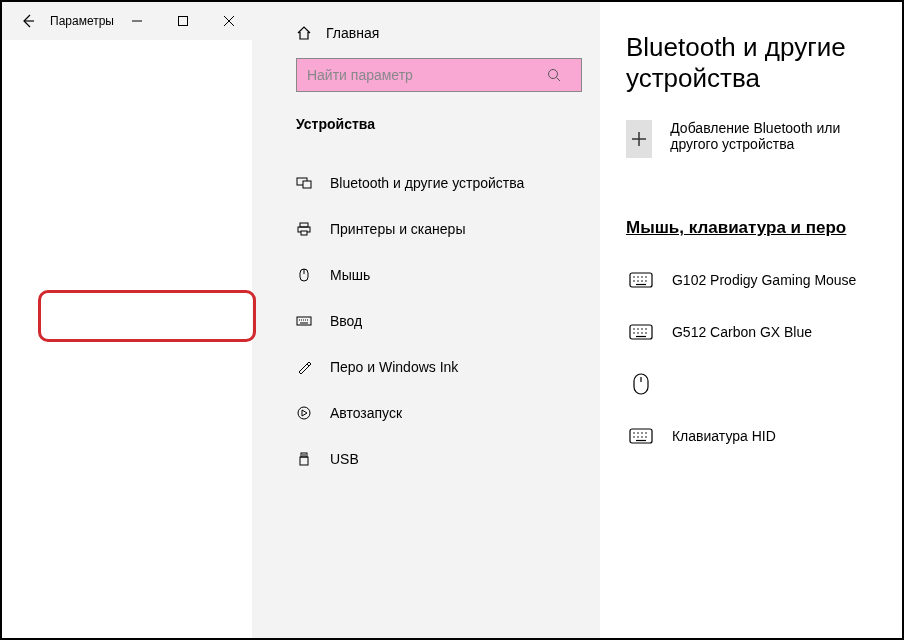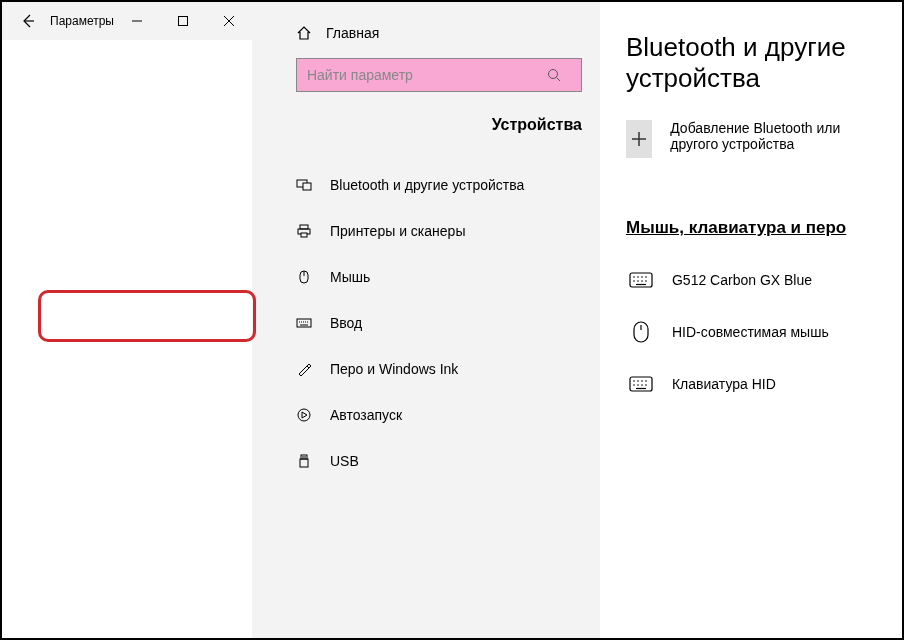--- a/index.html
+++ b/index.html
@@ -109,23 +109,22 @@
     color: #888;
   }
   .search-box .search-icon {
     width: 34px;
     text-align: center;
     color: #555;
     font-size: 14px;
   }
   .section-label {
     font-weight: 600;
-    font-size: 16px;
+    font-size: 14px;
     margin-bottom: 6px;
-    text-align: right;
   }
   .nav-list {
     margin-top: 28px;
   }
   .nav-item {
     display: flex;
     align-items: center;
     height: 46px;
     cursor: default;
     position: relative;
@@ -358,64 +357,80 @@
               <line x1="8" y1="1" x2="8" y2="15" stroke="#333" stroke-width="1.5"></line>
               <line x1="1" y1="8" x2="15" y2="8" stroke="#333" stroke-width="1.5"></line>
             </svg>
         </div>
         <span>Добавление Bluetooth или другого устройства</span>
       </div>
 
       <div class="group">
         <div class="subheading">Мышь, клавиатура и перо</div>
 
-
         <div class="device-row">
           <span class="dev-icon">
             <svg width="24" height="16" viewBox="0 0 24 16">
                 <rect x="1" y="1" width="22" height="14" rx="2" stroke="#000" stroke-width="1.2" fill="none"></rect>
                 <circle cx="5" cy="5" r="0.8" fill="#000"></circle>
                 <circle cx="9" cy="5" r="0.8" fill="#000"></circle>
                 <circle cx="13" cy="5" r="0.8" fill="#000"></circle>
                 <circle cx="17" cy="5" r="0.8" fill="#000"></circle>
                 <circle cx="5" cy="9" r="0.8" fill="#000"></circle>
                 <circle cx="9" cy="9" r="0.8" fill="#000"></circle>
                 <circle cx="13" cy="9" r="0.8" fill="#000"></circle>
                 <circle cx="17" cy="9" r="0.8" fill="#000"></circle>
                 <line x1="7" y1="12.5" x2="17" y2="12.5" stroke="#000" stroke-width="1.2"></line>
               </svg>
           </span>
-          <span class="dev-label">G512 Carbon GX Blue</span>
-        </div>
-
-        <div class="device-row">
-          <span class="dev-icon">
-            <svg width="18" height="24" viewBox="0 0 18 24">
-                <rect x="2" y="2" width="14" height="20" rx="7" stroke="#000" stroke-width="1.2" fill="none"></rect>
-                <line x1="9" y1="5" x2="9" y2="10" stroke="#000" stroke-width="1.2"></line>
-              </svg>
-          </span>
-          <span class="dev-label">HID-совместимая мышь</span>
+          <span class="dev-label">G102 Prodigy Gaming Mouse</span>
         </div>
 
         <div class="device-row">
           <span class="dev-icon">
             <svg width="24" height="16" viewBox="0 0 24 16">
                 <rect x="1" y="1" width="22" height="14" rx="2" stroke="#000" stroke-width="1.2" fill="none"></rect>
                 <circle cx="5" cy="5" r="0.8" fill="#000"></circle>
                 <circle cx="9" cy="5" r="0.8" fill="#000"></circle>
                 <circle cx="13" cy="5" r="0.8" fill="#000"></circle>
                 <circle cx="17" cy="5" r="0.8" fill="#000"></circle>
                 <circle cx="5" cy="9" r="0.8" fill="#000"></circle>
                 <circle cx="9" cy="9" r="0.8" fill="#000"></circle>
                 <circle cx="13" cy="9" r="0.8" fill="#000"></circle>
                 <circle cx="17" cy="9" r="0.8" fill="#000"></circle>
                 <line x1="7" y1="12.5" x2="17" y2="12.5" stroke="#000" stroke-width="1.2"></line>
               </svg>
           </span>
+          <span class="dev-label">G512 Carbon GX Blue</span>
+        </div>
+
+        <div class="device-row">
+          <span class="dev-icon">
+            <svg width="18" height="24" viewBox="0 0 18 24">
+                <rect x="2" y="2" width="14" height="20" rx="7" stroke="#000" stroke-width="1.2" fill="none"></rect>
+                <line x1="9" y1="5" x2="9" y2="10" stroke="#000" stroke-width="1.2"></line>
+              </svg>
+          </span>
+        </div>
+
+        <div class="device-row">
+          <span class="dev-icon">
+            <svg width="24" height="16" viewBox="0 0 24 16">
+                <rect x="1" y="1" width="22" height="14" rx="2" stroke="#000" stroke-width="1.2" fill="none"></rect>
+                <circle cx="5" cy="5" r="0.8" fill="#000"></circle>
+                <circle cx="9" cy="5" r="0.8" fill="#000"></circle>
+                <circle cx="13" cy="5" r="0.8" fill="#000"></circle>
+                <circle cx="17" cy="5" r="0.8" fill="#000"></circle>
+                <circle cx="5" cy="9" r="0.8" fill="#000"></circle>
+                <circle cx="9" cy="9" r="0.8" fill="#000"></circle>
+                <circle cx="13" cy="9" r="0.8" fill="#000"></circle>
+                <circle cx="17" cy="9" r="0.8" fill="#000"></circle>
+                <line x1="7" y1="12.5" x2="17" y2="12.5" stroke="#000" stroke-width="1.2"></line>
+              </svg>
+          </span>
           <span class="dev-label">Клавиатура HID</span>
         </div>
       </div>
 
 
     </div>
   </div>
 </div>
 
 </body></html>

